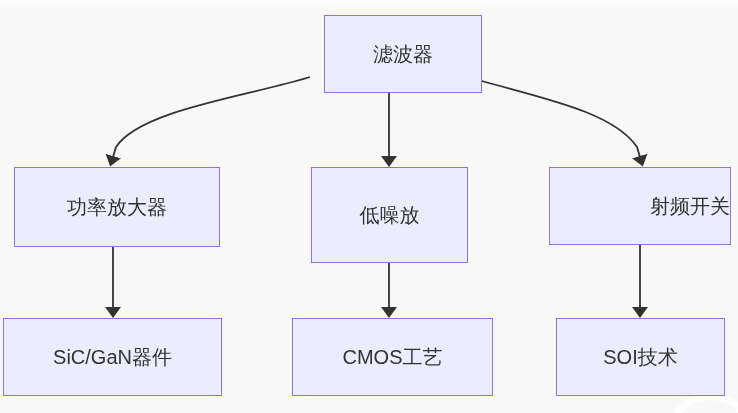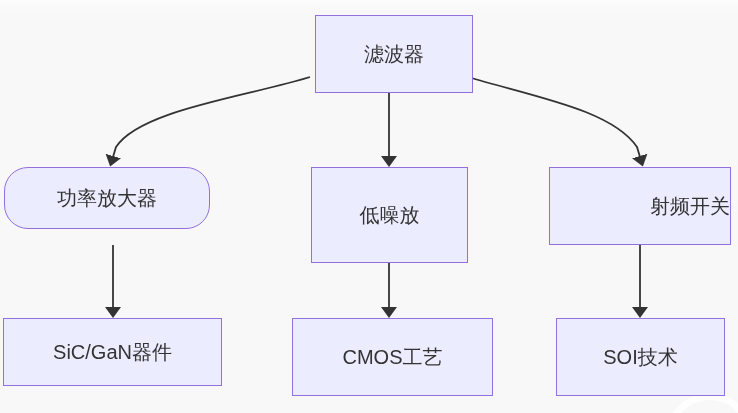--- a/index.html
+++ b/index.html
@@ -70,33 +70,33 @@
 
   <path class="edge" d="M 310 77 C 245 97, 140 110, 116 147 L 113 157" marker-end="url(#arrowhead)"></path>
       <path class="edge" d="M 389 93 L 389 157" marker-end="url(#arrowhead)"></path>
       <path class="edge" d="M 468 77 C 535 97, 612 110, 637 147 L 640 157" marker-end="url(#arrowhead)"></path>
       <path class="edge" d="M 113 245 L 113 308" marker-end="url(#arrowhead)"></path>
       <path class="edge" d="M 389 245 L 389 308" marker-end="url(#arrowhead)"></path>
       <path class="edge" d="M 640 245 L 640 308" marker-end="url(#arrowhead)"></path>
     </svg>
 
   <div class="watermark-arc"></div>
-<div class="node" style="left: 315px; top: 15px; width: 158px; height: 78px;">
+<div class="node" style="left: 324px; top: 15px; width: 158px; height: 78px;">
       <span>滤波器</span>
     </div>
-    <div class="node" style="left: 4px; top: 167px; width: 206px; height: 62px; border-radius: 24px;">
+    <div class="node" style="left: 14px; top: 167px; width: 206px; height: 80px;">
       <span>功率放大器</span>
     </div>
     <div class="node" style="left: 311px; top: 167px; width: 157px; height: 96px;">
       <span>低噪放</span>
     </div>
     <div class="node" style="left: 549px; top: 167px; width: 182px; height: 78px; justify-content: flex-end;">
       <span>射频开关</span>
     </div>
-    <div class="node" style="left: 3px; top: 318px; width: 219px; height: 68px;">
+    <div class="node" style="left: 3px; top: 318px; width: 219px; height: 78px;">
       <span>SiC/GaN器件</span>
     </div>
     <div class="node" style="left: 292px; top: 318px; width: 201px; height: 78px;">
       <span>CMOS工艺</span>
     </div>
     <div class="node" style="left: 556px; top: 318px; width: 169px; height: 78px;">
       <span>SOI技术</span>
     </div>
   </div>
 

